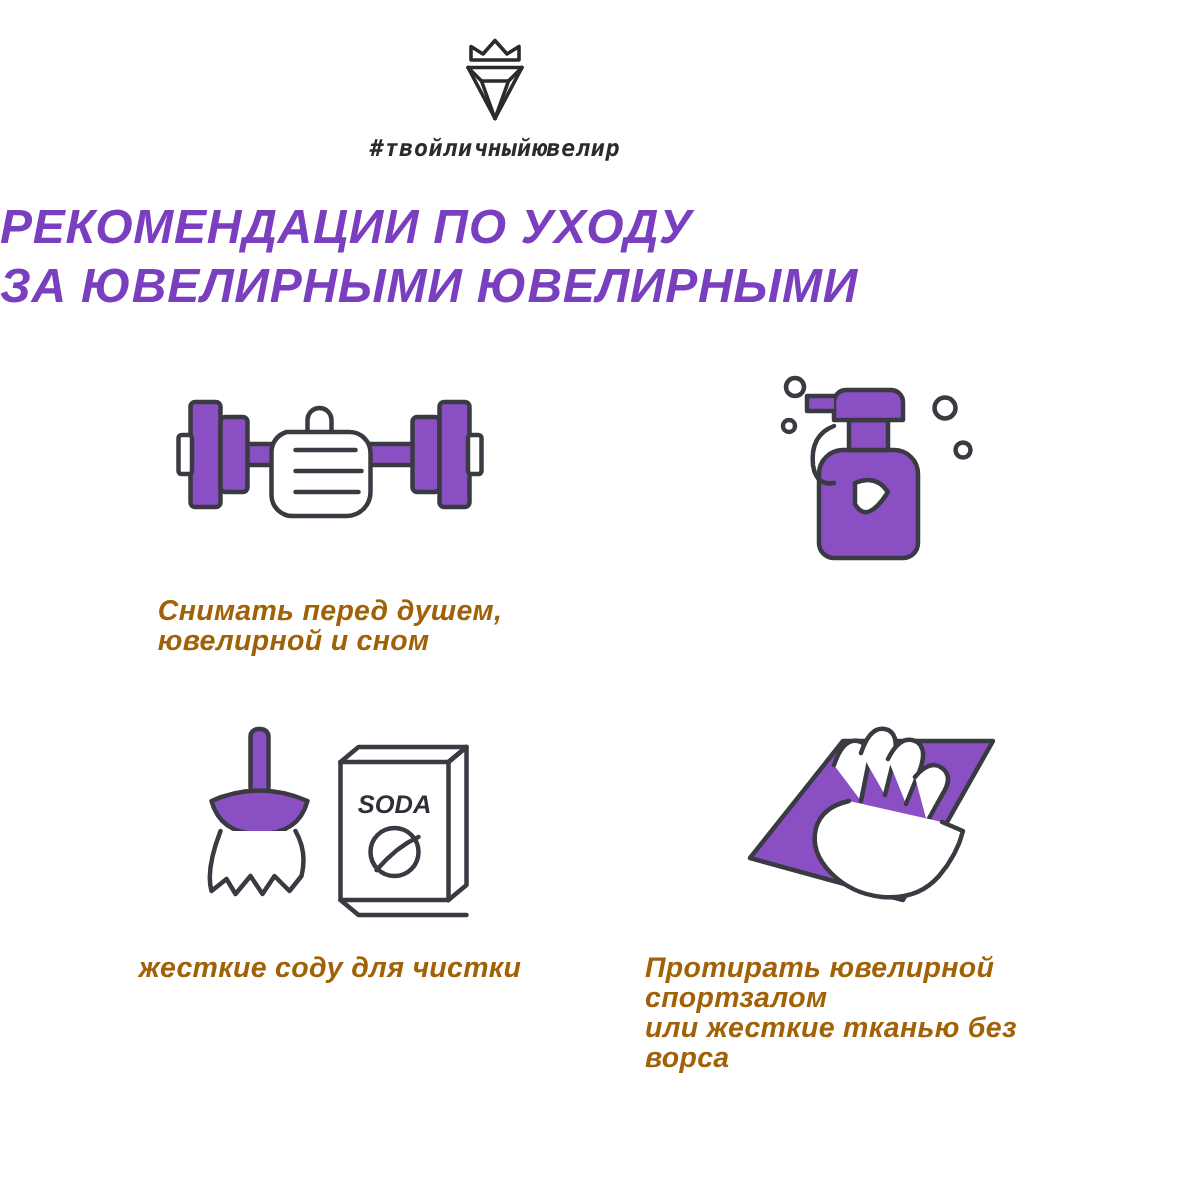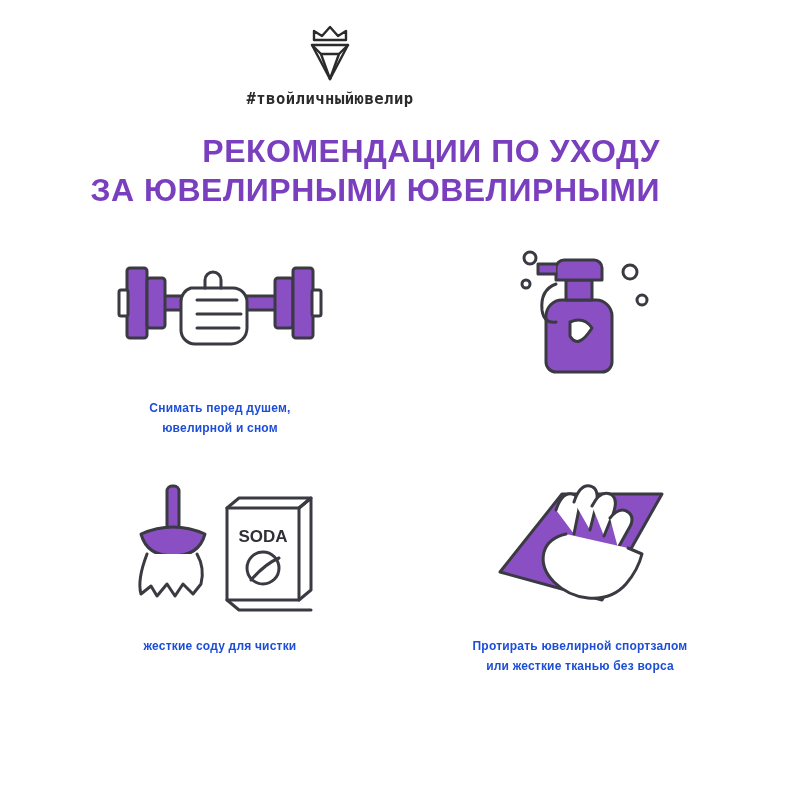--- a/index.html
+++ b/index.html
@@ -12,20 +12,21 @@
     background: #ffffff;
     font-family: "Liberation Sans", sans-serif;
     overflow: hidden;
   }
   .poster {
     position: relative;
     width: 660px;
     height: 800px;
     background: #ffffff;
     box-sizing: border-box;
+    font-style: italic;
   }
 
   
   .brand {
     position: absolute;
     top: 22px;
     left: 0;
     width: 100%;
     display: flex;
     flex-direction: column;
@@ -45,21 +46,21 @@
     font-weight: 700;
     white-space: nowrap;
   }
 
   
   .title-block {
     position: absolute;
     top: 132px;
     left: 0;
     width: 100%;
-    text-align: right;
+    text-align: left;
     color: #7a3fbf;
     font-weight: 800;
     letter-spacing: 0.5px;
   }
   .title-line {
     display: block;
     font-size: 32px;
     line-height: 39px;
     white-space: nowrap;
   }
@@ -81,23 +82,22 @@
     align-items: center;
     justify-content: flex-start;
   }
   .art {
     height: 150px;
     display: flex;
     justify-content: center;
   }
   .caption {
     margin-top: 10px;
-    text-align: center;
-    color: #1d4ed8;
-    font-size: 12px;
+    color: #a16207;
+    font-size: 19px;
     font-weight: 700;
     line-height: 20px;
     letter-spacing: 0.2px;
     max-width: 300px;
   }
   .caption span {
     display: block;
   }
 </style>
 </head>

